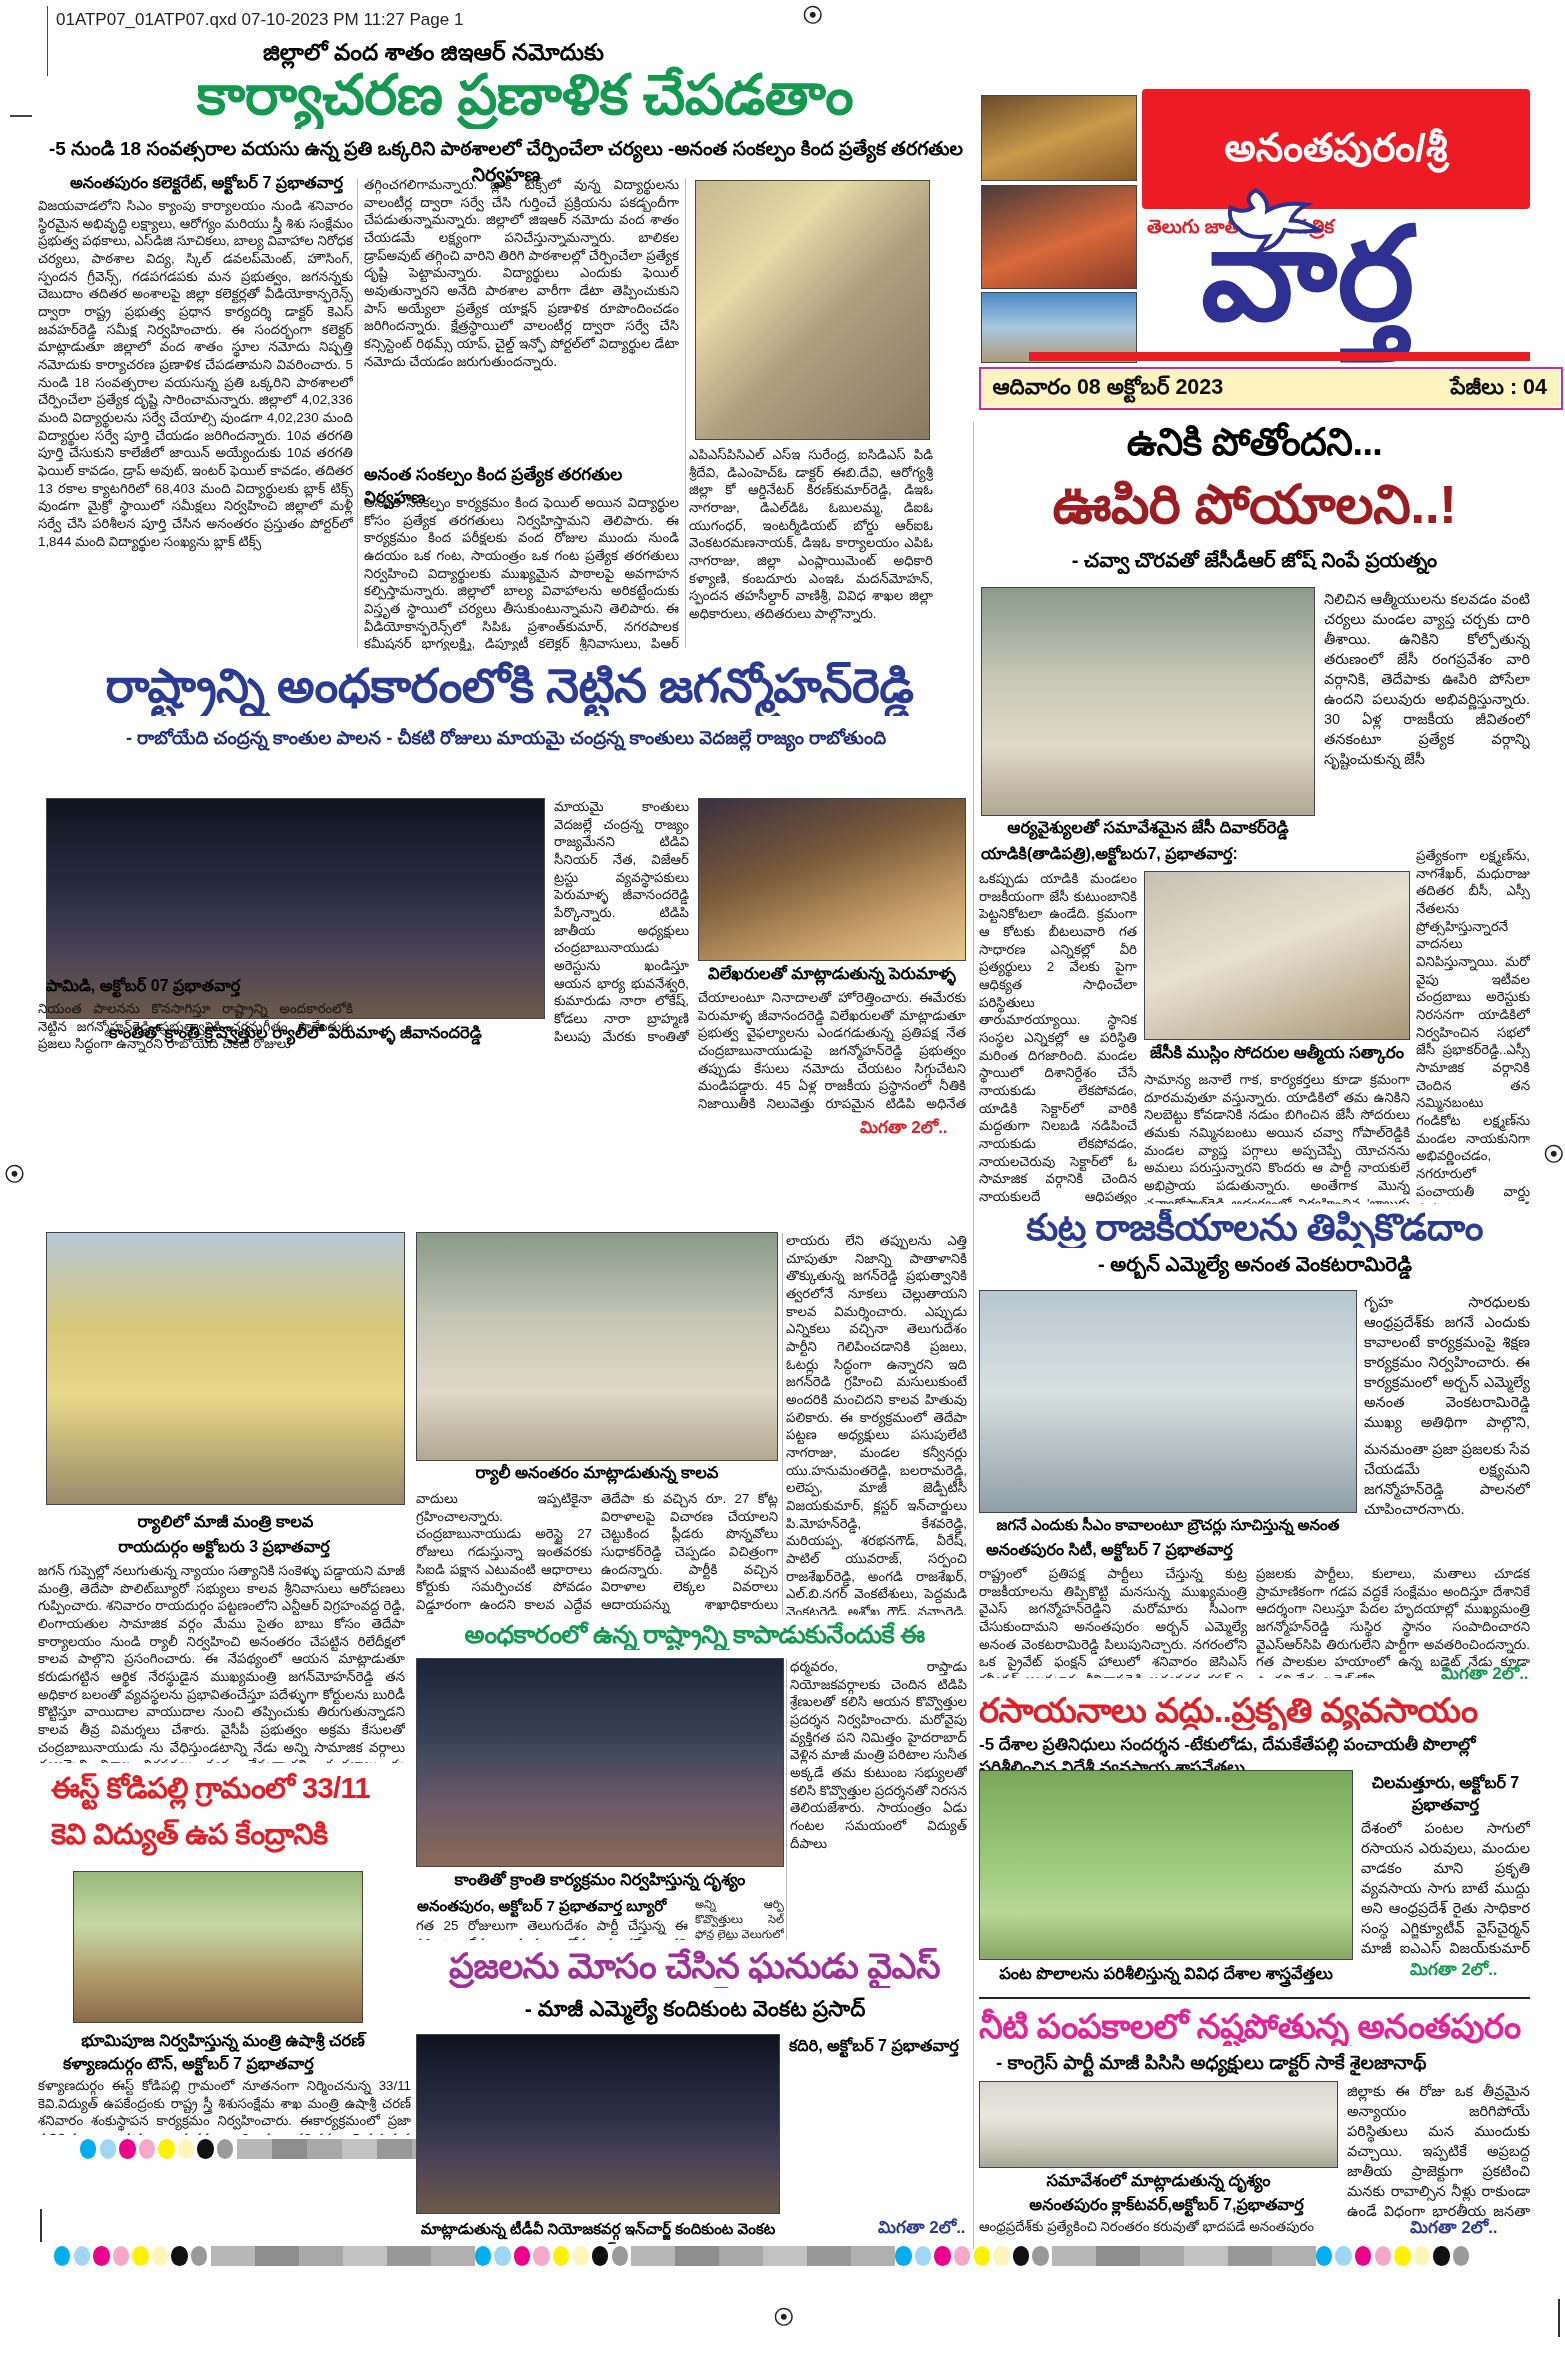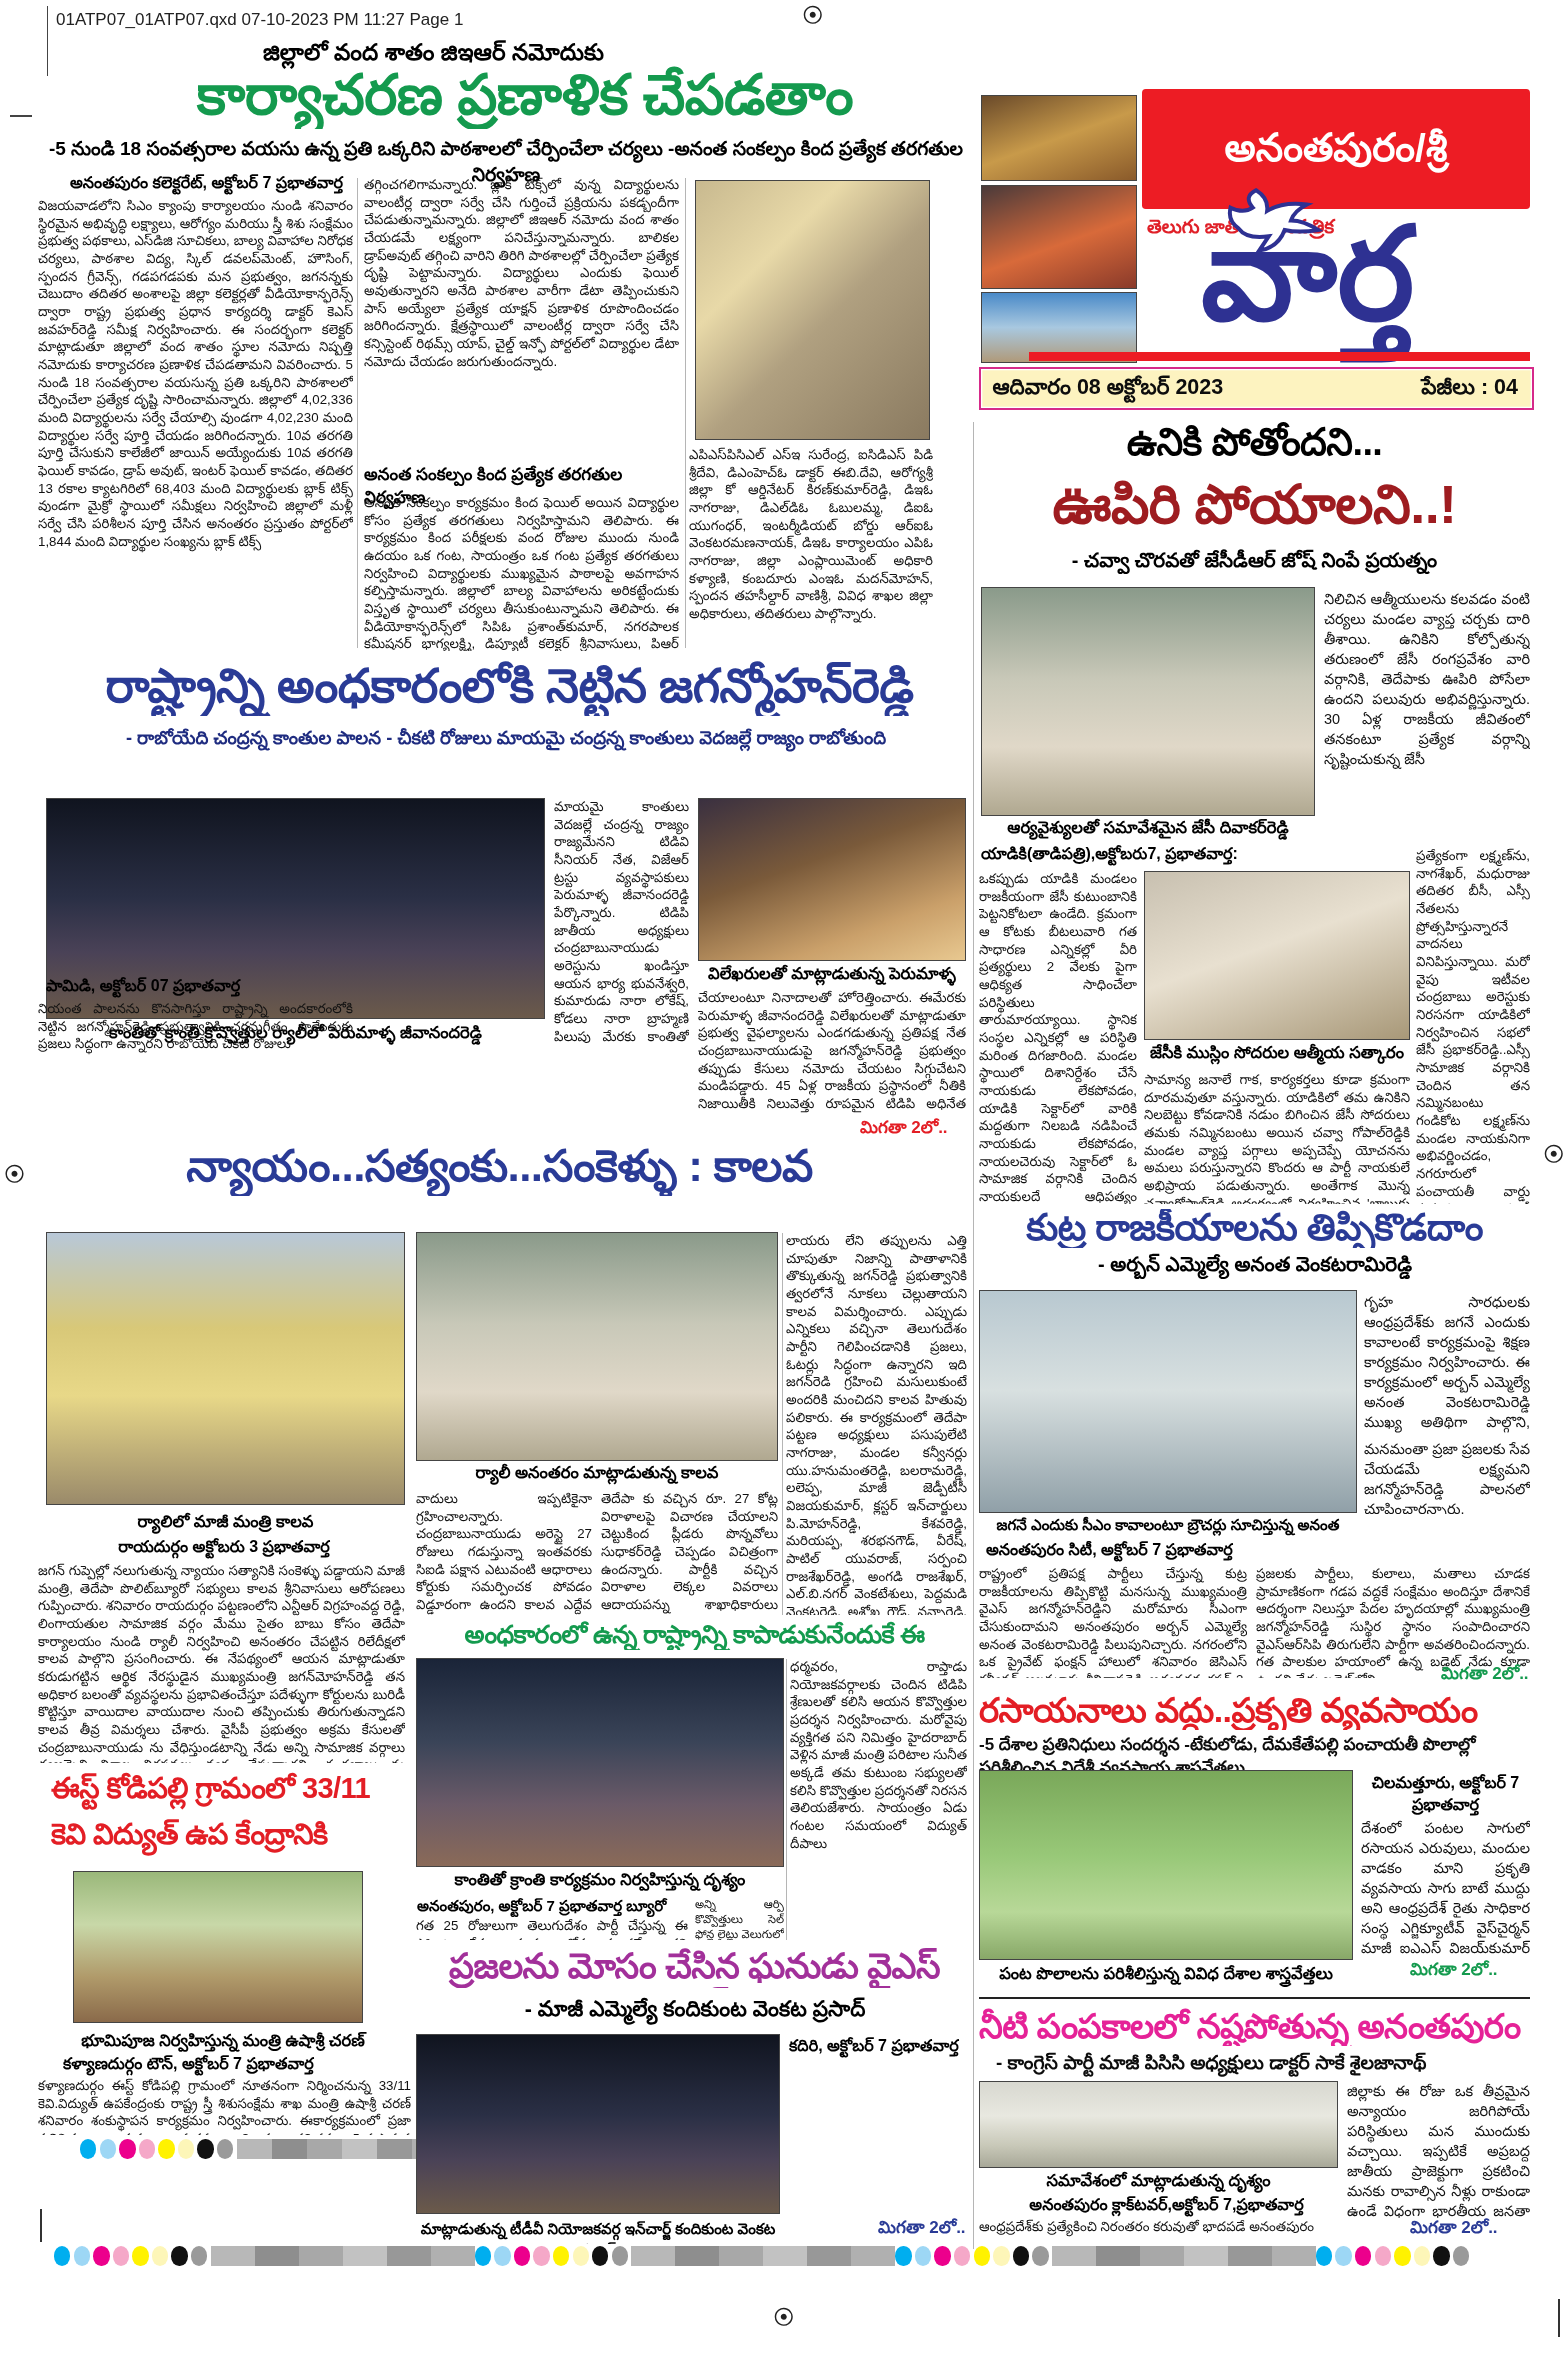--- a/index.html
+++ b/index.html
@@ -28,21 +28,21 @@
   .ph-saibaba{background:linear-gradient(160deg,#4a3a3a 0%,#d86a3a 55%,#8a3a2a 100%);}
   .ph-nandi{background:linear-gradient(180deg,#4a8ac8 0%,#a8c8e0 50%,#b09a7a 100%);}
   .ph-muslim{background:linear-gradient(160deg,#c8c0b0 0%,#e8e0d0 45%,#a89878 100%);}
   .ph-brochure{background:linear-gradient(180deg,#b8c8d0 0%,#d8e0e0 45%,#90a0a8 100%);}
   .vrule{background:#b5b5b5;width:1.3px;}
   .hrule{background:#222;height:1.9px;}
   .dot{display:inline-block;width:16.4px;height:19.6px;border-radius:50%;margin-right:3.2px;vertical-align:middle;}
   .graybar{display:inline-block;height:19.6px;vertical-align:middle;}
   .mark{color:#222;font-size:21.5px;}
   .mast-red{background:#ed1c24;color:#fff;font-weight:bold;text-align:center;}
-  .datebar{background:#fdf3c0;border:2.5px solid #d62a8a;box-shadow:inset 0 0 0 1.3px #fff;}
+  .datebar{background:#fdf3c0;border:2.5px solid #d62a8a;box-shadow:inset 0 0 0 1.3px #fff;padding-left:29px;}
   .logoblue{color:#2e3192;font-weight:bold;}
   .redline{background:#ed1c24;}
 </style>
 </head>
 <body>
 
 <div id="page">
 
   <div class="abs" style="left:56px;top:10px;font-size:17px;color:#222;">01ATP07_01ATP07.qxd  07-10-2023  PM 11:27  Page 1</div>
   <div class="abs" style="left:47px;top:6.3px;width:1.3px;height:70px;background:#444;"></div>
@@ -97,21 +97,20 @@
   <div class="abs cap" style="left:46px;top:1023px;width:499px;height:23px;">కాంతితో క్రాంతి క్రొవ్వొత్తుల ర్యాలీలో పెరుమాళ్ళ జీవానందరెడ్డి</div>
   <div class="abs body" style="left:554px;top:798px;width:135px;height:248px;">మాయమై కాంతులు వెదజల్లే చంద్రన్న రాజ్యం రాజ్యమేనని టిడివి సీనియర్ నేత, విజేఆర్ ట్రస్టు వ్యవస్థాపకులు పెరుమాళ్ళ జీవానందరెడ్డి పేర్కొన్నారు. టిడిపి జాతీయ అధ్యక్షులు చంద్రబాబునాయుడు అరెస్టును ఖండిస్తూ ఆయన భార్య భువనేశ్వరి, కుమారుడు నారా లోకేష్, కోడలు నారా బ్రాహ్మణి పిలుపు మేరకు కాంతితో క్రాంతి పేరుతో శనివారం రాత్రి క్రొవ్వొత్తుల వెలుగులో పార్టీ శ్రేణులతో కలిసి</div>
   <div class="abs photo ph-closeup" style="left:698px;top:798px;width:268px;height:163px;"></div>
   <div class="abs cap" style="left:698px;top:964px;width:268px;height:21.5px;">విలేఖరులతో మాట్లాడుతున్న పెరుమాళ్ళ జీవానందరెడ్డి</div>
 
   <div class="abs dl" style="left:46px;top:977px;width:266px;">పామిడి, అక్టోబర్ 07 ప్రభాతవార్త</div>
   <div class="abs body" style="left:38px;top:1000px;width:315px;height:138px;">నియంత పాలనను కొనసాగిస్తూ రాష్ట్రాన్ని అందకారంలోకి నెట్టిన జగన్మోహన్‌రెడ్డి ప్రభుత్వానికి చరమగీతం పాడేందుకు ప్రజలు సిద్ధంగా ఉన్నారని రాబోయేది చీకటి రోజులు</div>
   <div class="abs body" style="left:698px;top:989px;width:268px;height:126px;">చేయాలంటూ నినాదాలతో హోరెత్తించారు. ఈమేరకు పెరుమాళ్ళ జీవానందరెడ్డి విలేఖరులతో మాట్లాడుతూ ప్రభుత్వ వైఫల్యాలను ఎండగడుతున్న ప్రతిపక్ష నేత చంద్రబాబునాయుడుపై జగన్మోహన్‌రెడ్డి ప్రభుత్వం తప్పుడు కేసులు నమోదు చేయటం సిగ్గుచేటని మండిపడ్డారు. 45 ఏళ్ల రాజకీయ ప్రస్థానంలో నీతికి నిజాయితీకి నిలువెత్తు రూపమైన టిడిపి అధినేత చంద్రబాబునాయుడు</div>
   <div class="abs more red" style="left:860px;top:1118px;">మిగతా 2లో..</div>
 
-  <div class="abs hl blue" style="left:139px;top:1139px;width:721px;height:57px;font-size:44px;line-height:54px;">న్యాయం...సత్యంకు...సంకెళ్ళు : కాలవ</div>
 
   <div class="abs photo ph-dayrally" style="left:46px;top:1232px;width:359px;height:273px;"></div>
   <div class="abs cap" style="left:46px;top:1512px;width:359px;height:23px;">ర్యాలిలో మాజీ మంత్రి కాలవ</div>
   <div class="abs dl" style="left:66px;top:1538px;width:316px;text-align:center;">రాయదుర్గం అక్టోబరు 3 ప్రభాతవార్త</div>
   <div class="abs body" style="left:38px;top:1562px;width:367px;height:201px;">జగన్ గుప్పెల్లో నలుగుతున్న న్యాయం సత్యానికి సంకెళ్ళు పడ్డాయని మాజీ మంత్రి, తెదేపా పొలిట్‌బ్యూరో సభ్యులు కాలవ శ్రీనివాసులు ఆరోపణలు గుప్పించారు. శనివారం రాయదుర్గం పట్టణంలోని ఎన్టీఆర్ విగ్రహంవద్ద రెడ్డి, లింగాయతుల సామాజిక వర్గం మేము సైతం బాబు కోసం తెదేపా కార్యాలయం నుండి ర్యాలీ నిర్వహించి అనంతరం చేపట్టిన రిలేదీక్షలో కాలవ పాల్గొని ప్రసంగించారు. ఈ నేపథ్యంలో ఆయన మాట్లాడుతూ కరుడుగట్టిన ఆర్థిక నేరస్థుడైన ముఖ్యమంత్రి జగన్‌మోహన్‌రెడ్డి తన అధికార బలంతో వ్యవస్థలను ప్రభావితంచేస్తూ పదేళ్ళుగా కోర్టులను బురిడీ కొట్టిస్తూ వాయిదాల వాయుదాల నుంచి తప్పించుకు తిరుగుతున్నాడని కాలవ తీవ్ర విమర్శలు చేశారు. వైసీపీ ప్రభుత్వం అక్రమ కేసులతో చంద్రబాబునాయుడు ను వేధిస్తుండటాన్ని నేడు అన్ని సామాజిక వర్గాలు ధ్వజమెత్తి విశాల నిరసనలు వ్యక్తం చేస్తున్నారని, చంద్రబాబు ను అన్యాయంగా జైల్లో పెట్టిన జగన్‌కు తగిన బుద్ధి చెప్పడానికి ప్రజలు సిద్ధంగా ఉన్నారని కాలవ ధ్వజమెత్తారు. బాబాయి హత్య కేసులో ముద్దాయిలను జగన్ కాపాడుతున్నారని, 43 వేల కోట్ల ప్రజాధనాన్ని దోపిడీ చేసిన కేసుల్లో చార్జి షీట్లు దాఖలైనా దర్జాగా తిరుగుతున్నారని అంతే కాకుండా వ్యవస్థలను భ్రష్టుపట్టిస్తున్న జగన్మోహన్‌రెడ్డి ని ఎవరు రక్షిస్తున్నారో ప్రజాస్వామిక</div>
 
   <div class="abs photo ph-meeting" style="left:416px;top:1232px;width:362px;height:229px;"></div>
   <div class="abs cap" style="left:416px;top:1463px;width:362px;height:23px;">ర్యాలీ అనంతరం మాట్లాడుతున్న కాలవ</div>
   <div class="abs body" style="left:416px;top:1490px;width:176px;height:125px;">వాదులు ఇప్పటికైనా గ్రహించాలన్నారు. చంద్రబాబునాయుడు అరెస్టై 27 రోజులు గడుస్తున్నా ఇంతవరకు సిఐడి పక్షాన ఎటువంటి ఆధారాలు కోర్టుకు సమర్పించక పోవడం విడ్డూరంగా ఉందని కాలవ ఎద్దేవ చేశారు.</div>
   <div class="abs body" style="left:601px;top:1490px;width:177px;height:125px;">తెదేపా కు వచ్చిన రూ. 27 కోట్ల విరాళాలపై విచారణ చేయాలని చెట్టుకింద ప్లీడరు పొన్నవోలు సుధాకర్‌రెడ్డి చెప్పడం విచిత్రంగా ఉందన్నారు. పార్టీకి వచ్చిన విరాళాల లెక్కల వివరాలు ఆదాయపన్ను శాఖాధికారులు ఎన్నికల సంఘానికి ఎప్పుడో</div>

